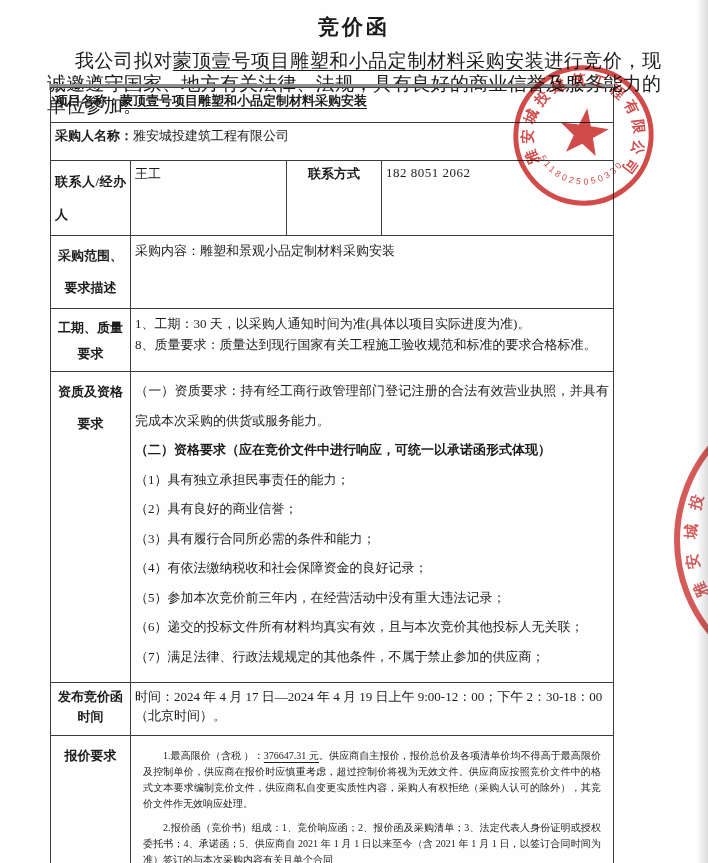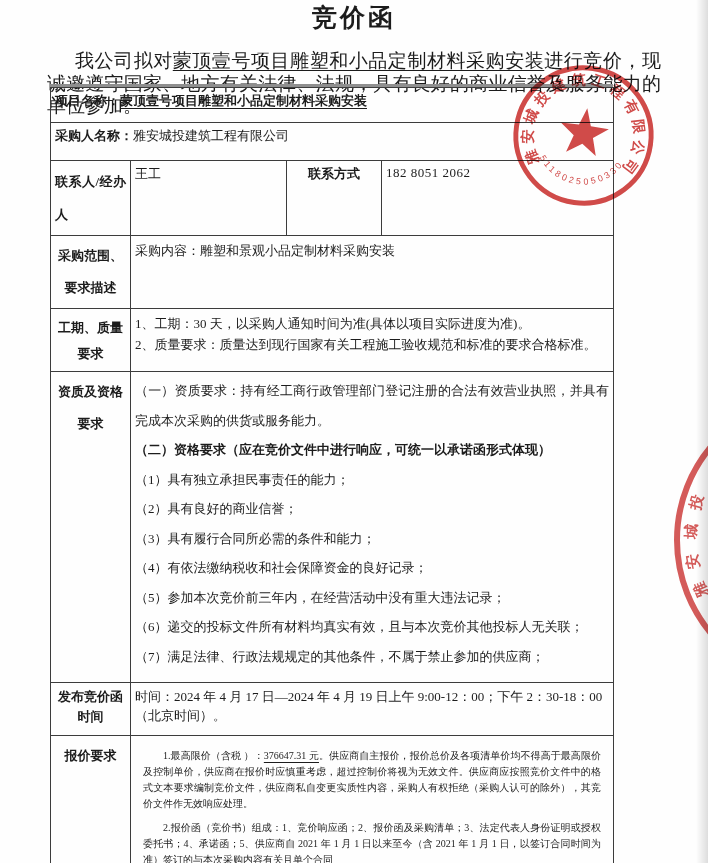--- a/index.html
+++ b/index.html
@@ -1,22 +1,22 @@
 <!DOCTYPE html>
 <html><head>
 <meta charset="utf-8">
 <style>
   html,body{margin:0;padding:0;background:#fff;}
   .page{position:relative;width:708px;height:863px;background:#fefefe;overflow:hidden;
         font-family:"Liberation Serif","DejaVu Serif",serif;color:#1c1c1c;}
   .edge-shade{position:absolute;top:0;right:0;width:12px;height:863px;
         background:linear-gradient(to right,rgba(0,0,0,0),rgba(0,0,0,0.13));}
-  .doc-title{position:absolute;top:1px;left:0;width:708px;text-align:center;
+  .doc-title{position:absolute;top:13px;left:0;width:708px;text-align:center;
         font-family:"Liberation Sans","DejaVu Sans",sans-serif;
-        font-size:25px;font-weight:700;letter-spacing:3px;}
+        font-size:21px;font-weight:700;letter-spacing:3px;}
   .intro{position:absolute;top:31px;left:47px;width:614px;
         font-size:19px;line-height:22.5px;text-indent:28px;text-align:justify;}
   .u{text-decoration:underline;text-underline-offset:3px;}
   .band{position:absolute;left:50px;top:84px;width:563px;height:3px;background:#8f8f8f;}
   table.bid{position:absolute;left:50px;top:87px;width:563px;border-collapse:collapse;
         table-layout:fixed;}
   table.bid td{border:1px solid #3c3c3c;vertical-align:top;font-size:13px;
         overflow:hidden;padding:4px;}
   .lbl{font-weight:bold;text-align:center;}
   .ct{text-align:left;}
@@ -87,21 +87,21 @@
 
     <tr class="r5">
       <td class="lbl lbl-top">采购范围、要求描述</td>
       <td colspan="3" class="ct ct-scope">采购内容：雕塑和景观小品定制材料采购安装</td>
     </tr>
 
     <tr class="r6">
       <td class="lbl" style="padding-top:6px;line-height:26px;">工期、质量要求</td>
       <td colspan="3" class="ct ct-schedule">
         <div>1、工期：30 天，以采购人通知时间为准(具体以项目实际进度为准)。</div>
-        <div>2、质量要求：质量达到现行国家有关工程施工验收规范和标准的要求合格标准。</div>
+        <div>8、质量要求：质量达到现行国家有关工程施工验收规范和标准的要求合格标准。</div>
       </td>
     </tr>
 
     <tr class="r7">
       <td class="lbl lbl-mid">资质及资格要求</td>
       <td colspan="3" class="ct ct-qual">
         <p>（一）资质要求：持有经工商行政管理部门登记注册的合法有效营业执照，并具有完成本次采购的供货或服务能力。</p>
         <p class="bold">（二）资格要求（应在竞价文件中进行响应，可统一以承诺函形式体现）</p>
         <p>（1）具有独立承担民事责任的能力；</p>
         <p>（2）具有良好的商业信誉；</p>

